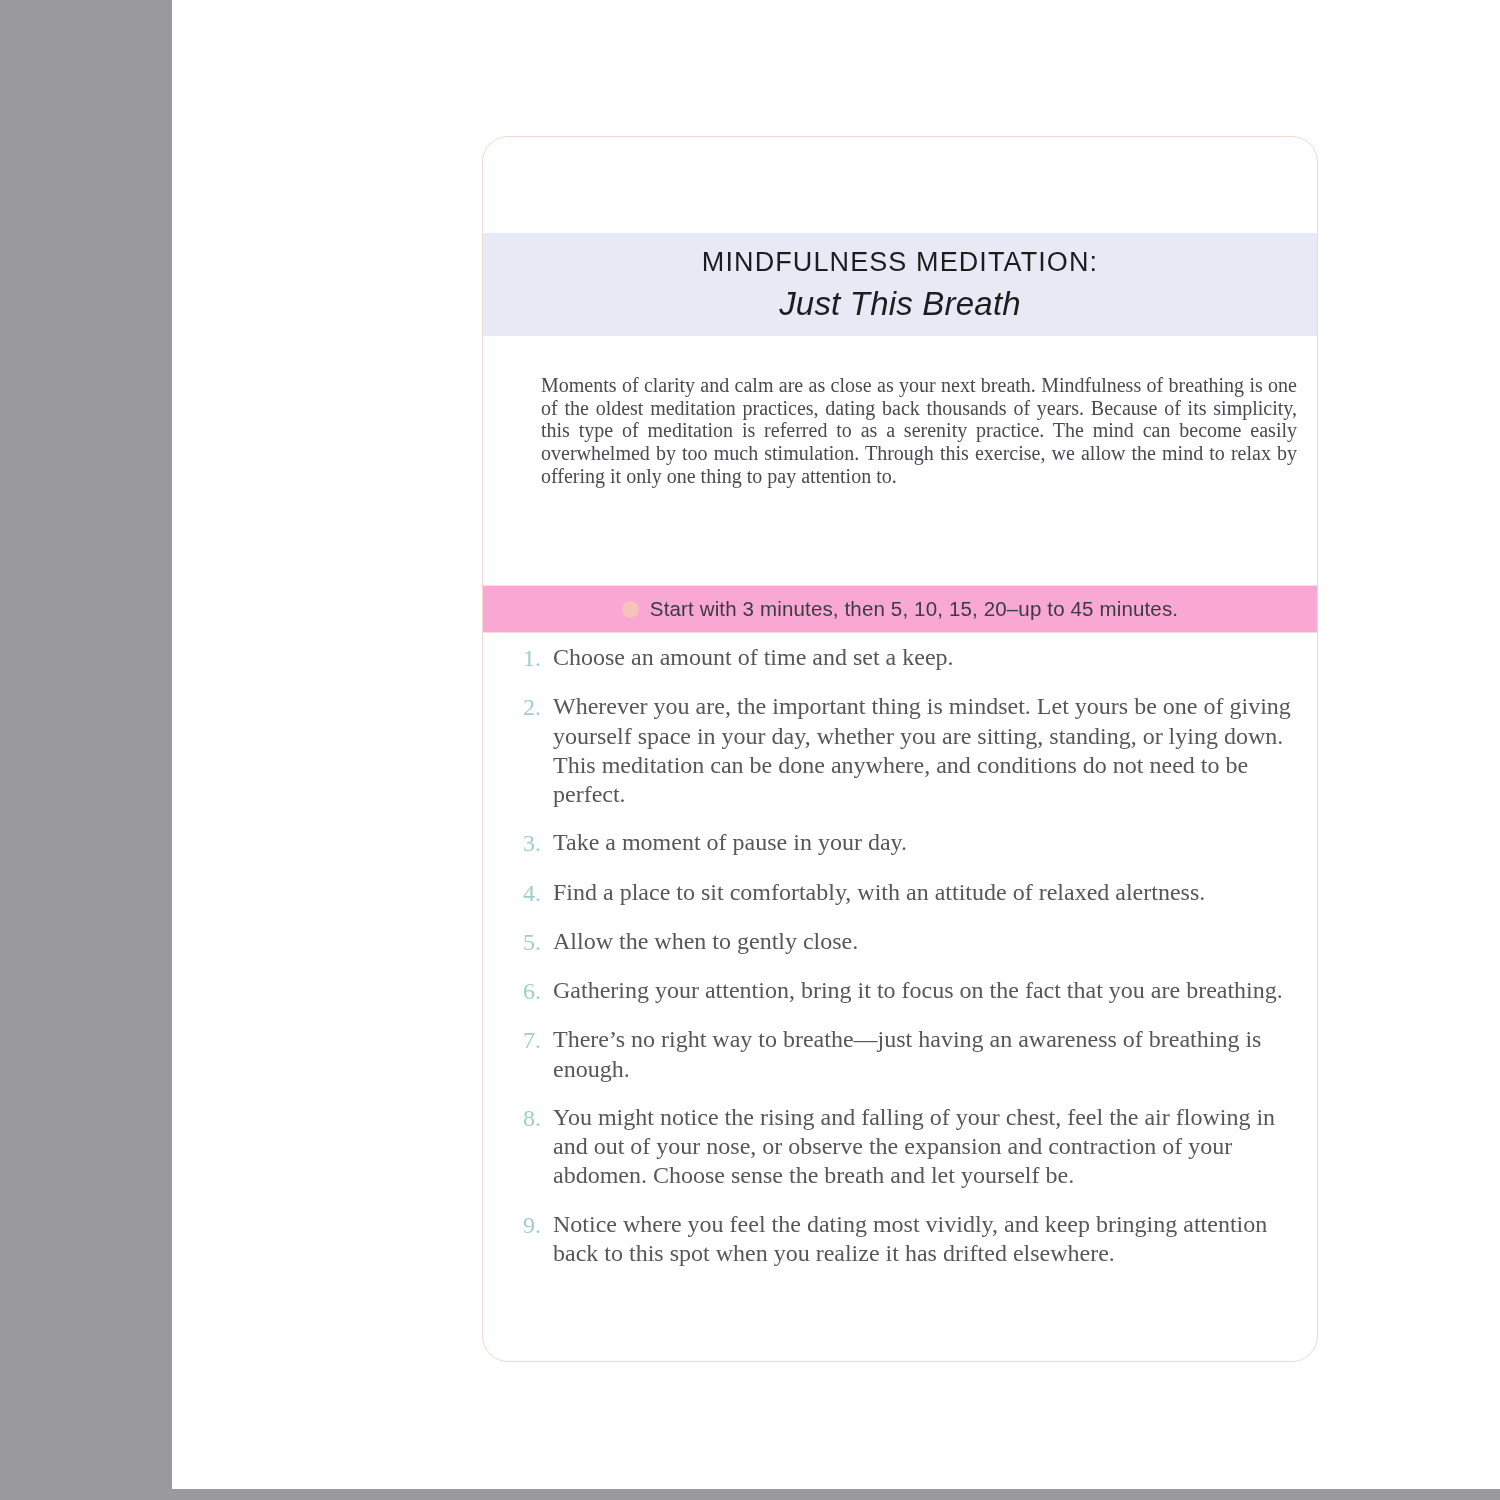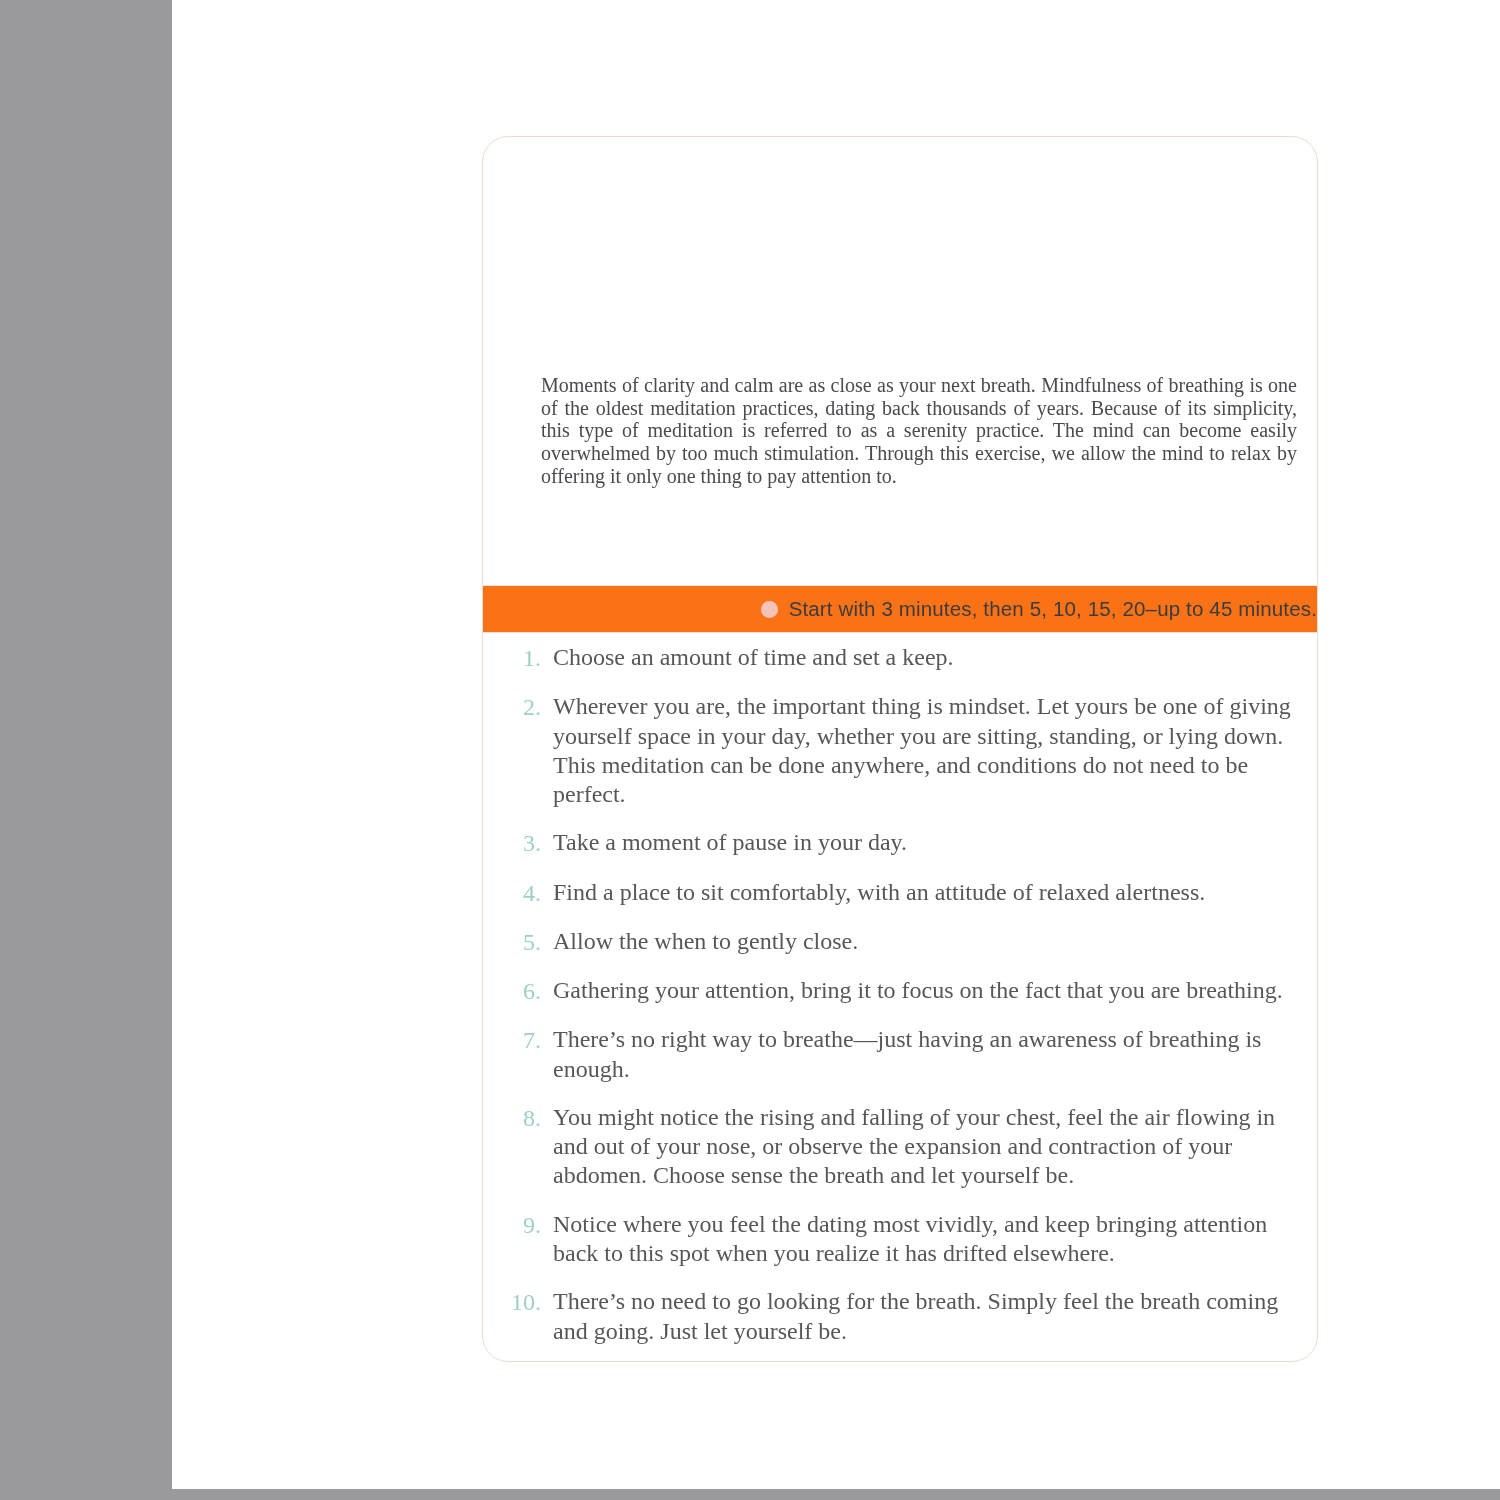--- a/index.html
+++ b/index.html
@@ -92,26 +92,26 @@
     text-justify: inter-word;
   }
 
   
   .tip-row {
     position: absolute;
     left: 0;
     top: 448px;
     width: 100%;
     height: 46px;
-    background: #f97316;
+    background: #f9a8d4;
     border-top: 1px solid #efe6e4;
     border-bottom: 1px solid #f6dcd6;
     display: flex;
     align-items: center;
-    justify-content: flex-end;
+    justify-content: center;
   }
   .tip-dot {
     width: 17px;
     height: 17px;
     border-radius: 50%;
     background: #f6c3bb;
     margin-right: 11px;
     flex: none;
   }
   .tip-text {
@@ -155,20 +155,24 @@
   }
 </style>
 </head>
 <body>
 
 <div class="page-canvas">
   <div class="page-sheet">
 
     <div class="card">
 
+      <div class="header-band">
+        <div class="header-title">MINDFULNESS MEDITATION:</div>
+        <div class="header-subtitle">Just This Breath</div>
+      </div>
 
       <div class="intro">Moments of clarity and calm are as close as your next breath. Mindfulness of breathing is one of the oldest meditation practices, dating back thousands of years. Because of its simplicity, this type of meditation is referred to as a serenity practice. The mind can become easily overwhelmed by too much stimulation. Through this exercise, we allow the mind to relax by offering it only one thing to pay attention to.</div>
 
       <div class="tip-row">
         <span class="tip-dot"></span>
         <span class="tip-text">Start with 3 minutes, then 5, 10, 15, 20–up to 45 minutes.</span>
       </div>
 
       <div class="steps">
 
@@ -210,23 +214,19 @@
         <div class="step">
           <div class="step-num">8.</div>
           <div class="step-text">You might notice the rising and falling of your chest, feel the air flowing in and out of your nose, or observe the expansion and contraction of your abdomen. Choose sense the breath and let yourself be.</div>
         </div>
 
         <div class="step">
           <div class="step-num">9.</div>
           <div class="step-text">Notice where you feel the dating most vividly, and keep bringing attention back to this spot when you realize it has drifted elsewhere.</div>
         </div>
 
-        <div class="step">
-          <div class="step-num">10.</div>
-          <div class="step-text">There’s no need to go looking for the breath. Simply feel the breath coming and going. Just let yourself be.</div>
-        </div>
 
       </div>
 
     </div>
 
   </div>
 </div>
 
 </body></html>

